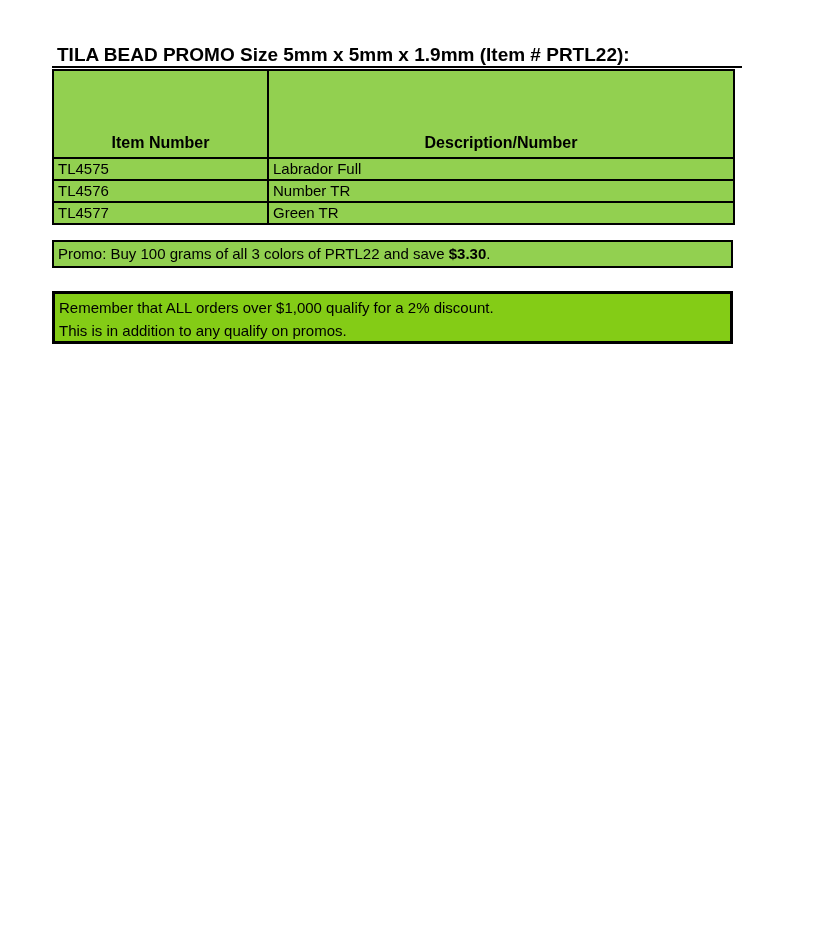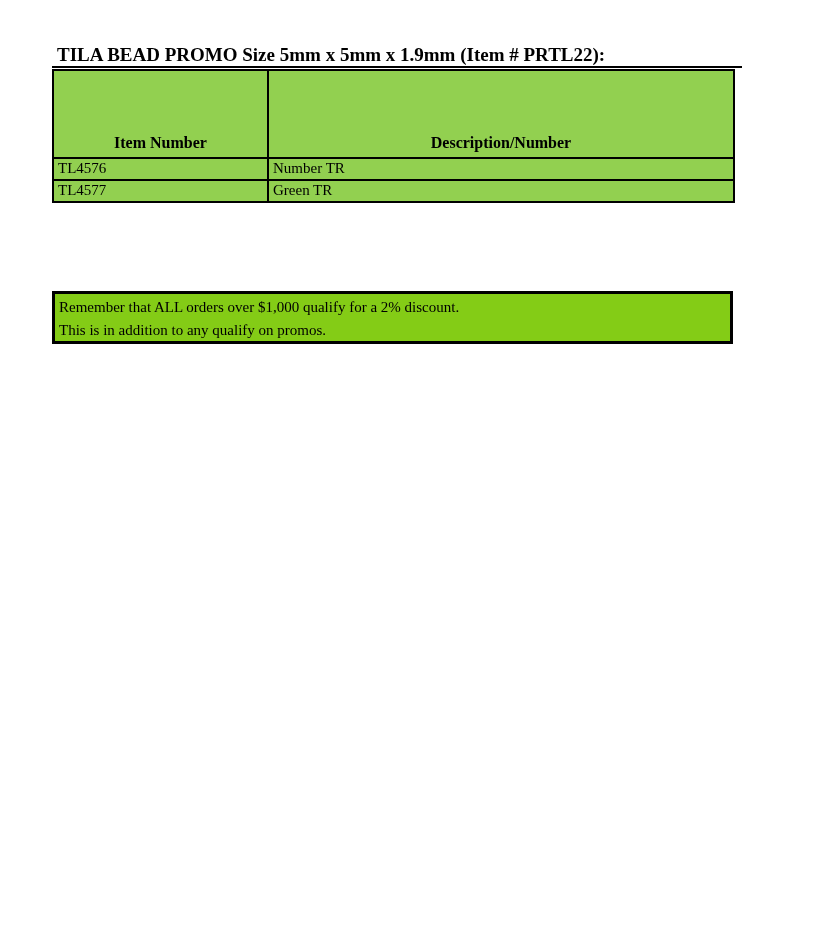--- a/index.html
+++ b/index.html
@@ -2,21 +2,21 @@
 <html><head>
 <meta charset="utf-8">
 <style>
   * { margin: 0; padding: 0; box-sizing: border-box; }
   html, body { background: #ffffff; }
   .page {
     position: relative;
     width: 822px;
     height: 952px;
     background: #ffffff;
-    font-family: Liberation Serif, serif;
+    font-family: Liberation Sans, sans-serif;
     color: #000000;
     overflow: hidden;
   }
   .title {
     position: absolute;
     left: 57px;
     top: 44px;
     font-size: 19px;
     font-weight: bold;
     white-space: nowrap;
@@ -107,29 +107,34 @@
         <col class="col2">
       </colgroup>
     <thead>
       <tr>
         <th>Item Number</th>
         <th>Description/Number</th>
       </tr>
     </thead>
     <tbody>
       <tr>
+        <td>TL4575</td>
+        <td>Labrador Full</td>
+      </tr>
+      <tr>
         <td>TL4576</td>
         <td>Number TR</td>
       </tr>
       <tr>
         <td>TL4577</td>
         <td>Green TR</td>
       </tr>
     </tbody>
   </table>
 
+  <div class="promo-banner"><span>Promo: Buy 100 grams of all 3 colors of PRTL22 and save </span><span class="amount">$3.30</span><span>.</span></div>
 
   <div class="discount-note">
     <div>Remember that ALL orders over $1,000 qualify for a 2% discount.</div>
     <div>This is in addition to any qualify on promos.</div>
   </div>
 
 </div>
 
 </body></html>

